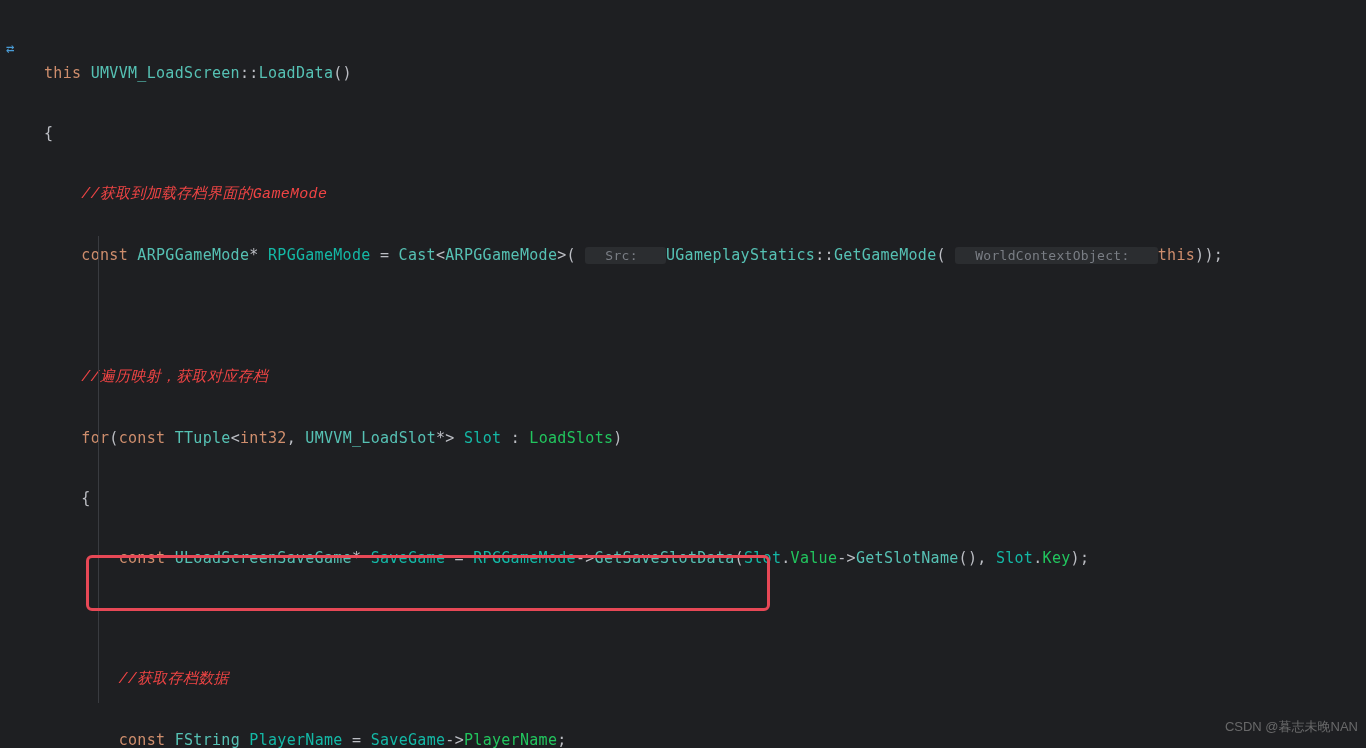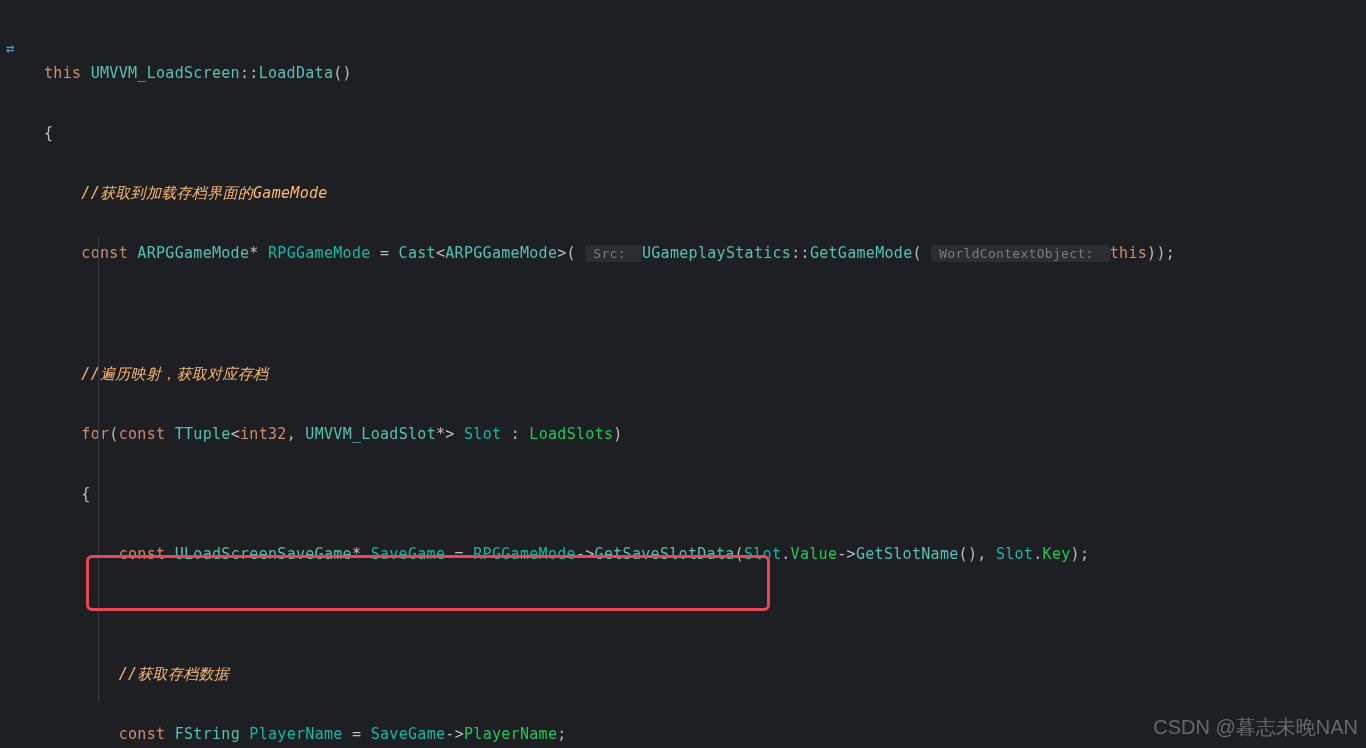--- a/index.html
+++ b/index.html
@@ -40,47 +40,47 @@
       letter-spacing: 0.3px;
     }
     .line {
       display: block;
       min-height: 30px;
     }
     .keyword { color: #cf8e6d; }
     .class-name { color: #56c1b4; margin-top: 19px; }
     .func-call { color: #56c1b4; }
     .member { color: #22c55e; text-align: right; }
-    .comment { color: #fdba74; font-style: italic; }
+    .comment { color: #ef4444; font-style: italic; font-family: Liberation Mono, monospace; }
     .punct { color: #bcbec4; }
     .op { color: #bcbec4; }
     .ident { color: #14b8a6; }
     .param-hint { 
       color: #7a7e85; 
       background-color: #2b2d30;
-      padding: 1px 8px;
+      padding: 1px 20px;
       border-radius: 3px;
       font-size: 13px;
     }
     .highlight-box {
       position: absolute;
       border: 3px solid #e74856;
       border-radius: 6px;
       left: 86px;
       top: 555px;
       width: 684px;
       height: 56px;
       pointer-events: none;
     }
     .watermark {
       position: absolute;
       right: 8px;
       bottom: 6px;
       color: #888;
-      font-size: 20px;
+      font-size: 13px;
       font-family: sans-serif;
       opacity: 0.7;
     }
     .vline {
       position: absolute;
       width: 1px;
       background-color: #393b40;
       left: 98px;
       top: 236px;
       height: 467px;

